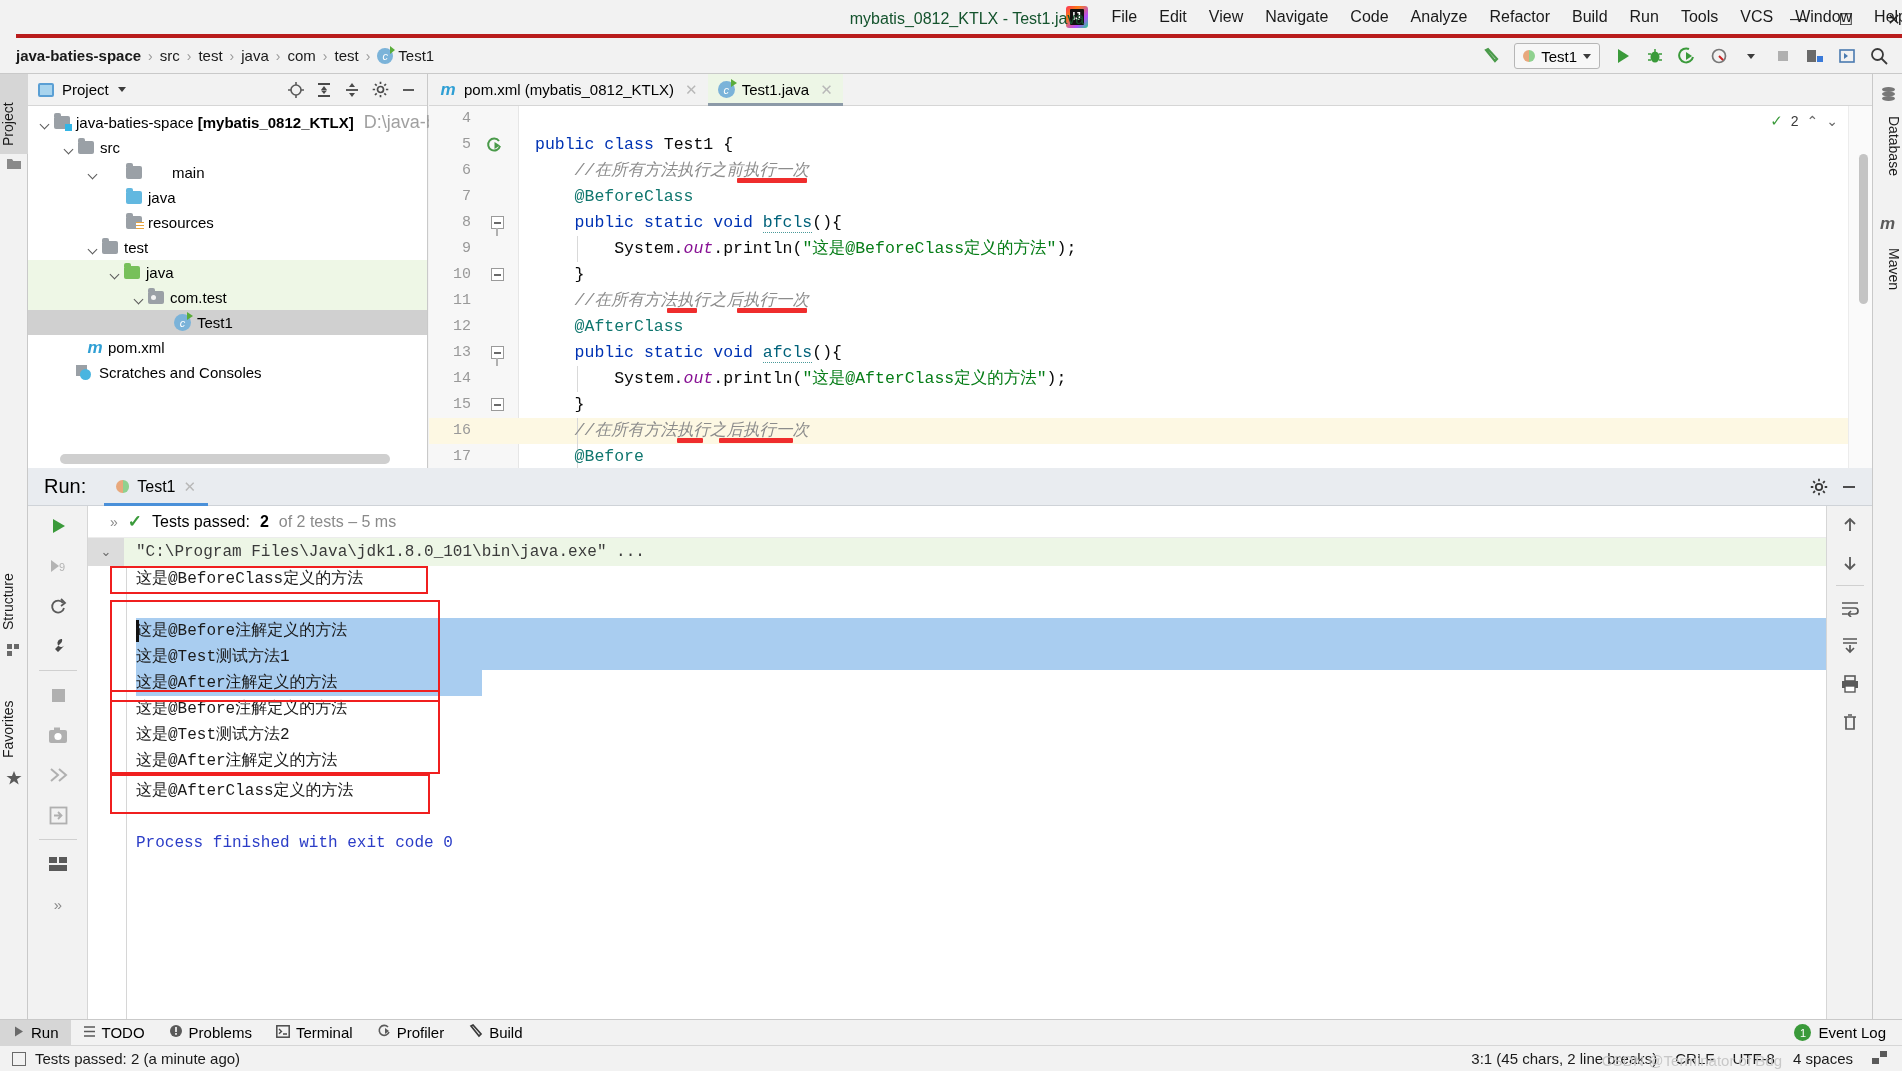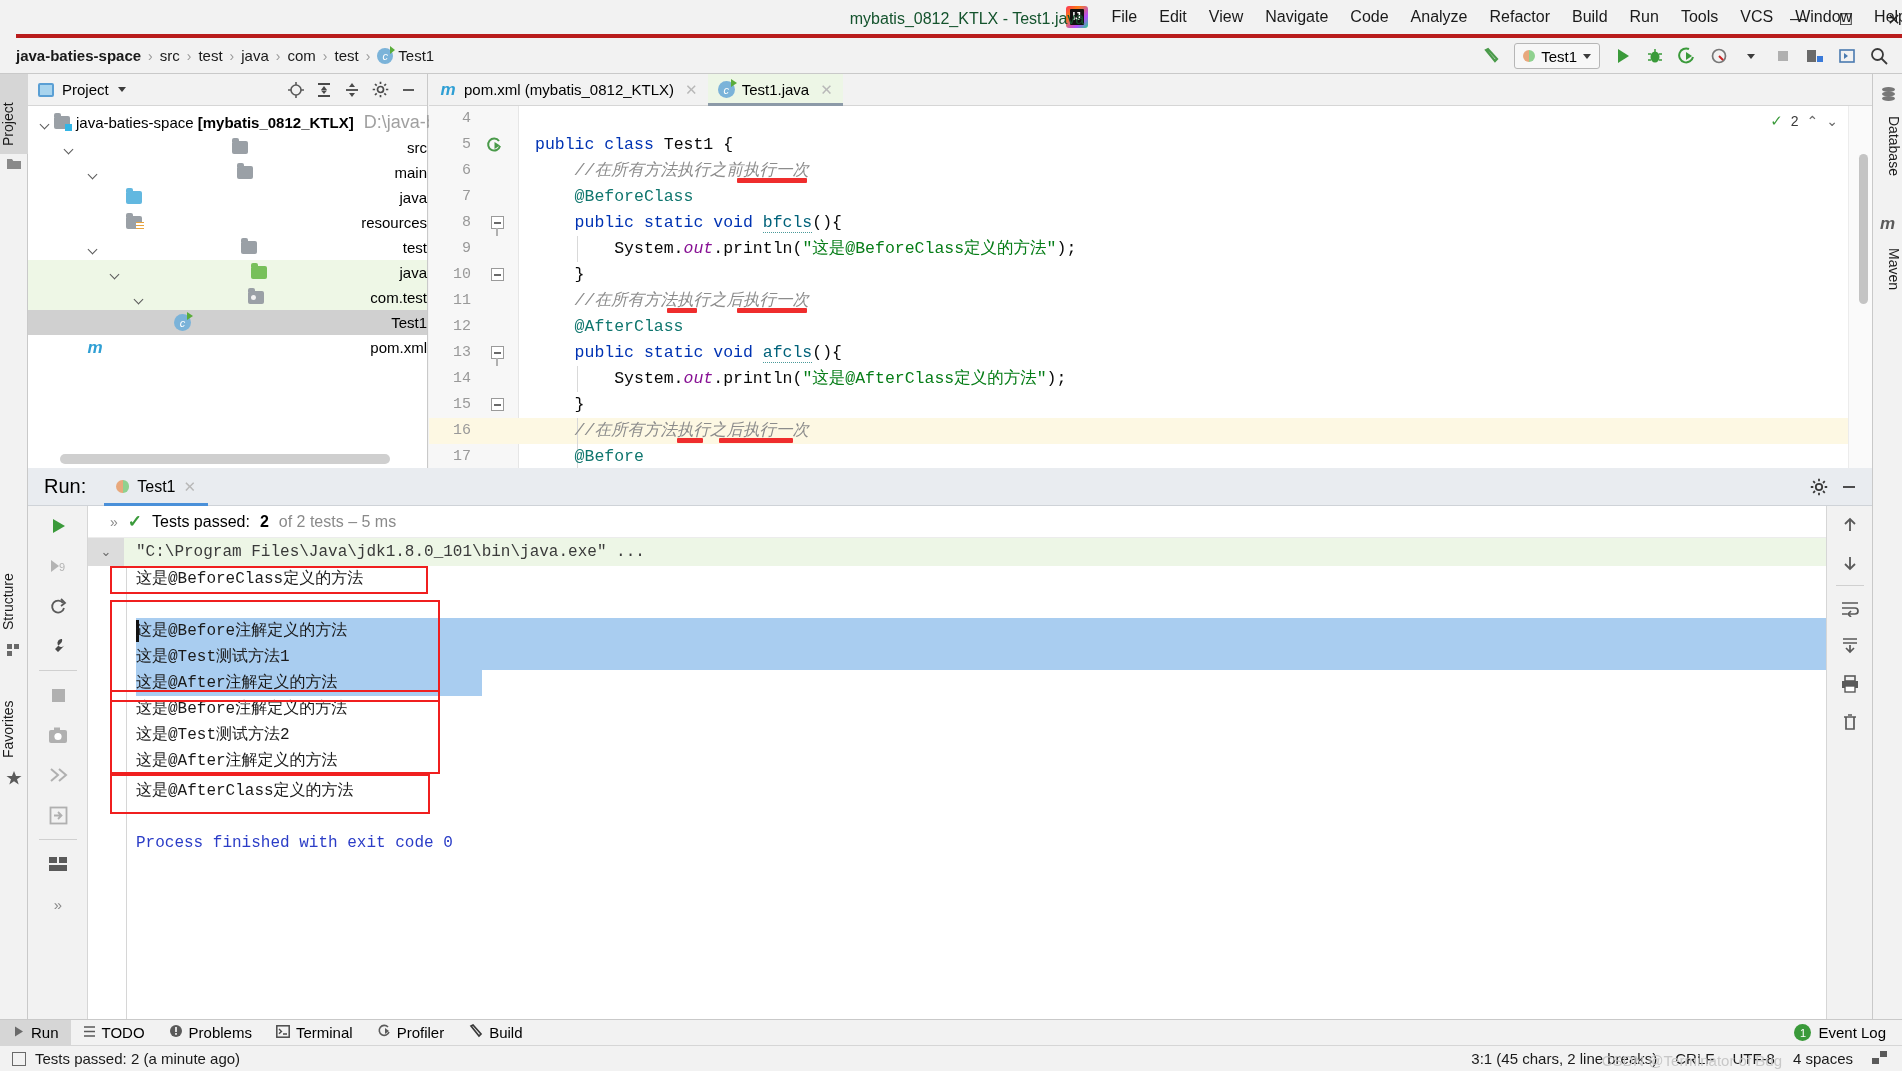--- a/index.html
+++ b/index.html
@@ -93,21 +93,21 @@
   }
   .projhead .lbl{ font-size:15px; margin-left:8px;}
   .folder-ico{ width:16px;height:13px;background:#9aa0a6;border-radius:2px 2px 2px 2px; position:relative; flex:none;}
   .folder-ico::before{content:"";position:absolute;left:0;top:-3px;width:7px;height:4px;background:#9aa0a6;border-radius:2px 2px 0 0;}
   .folder-ico.blue{ background:#62b8e0;} .folder-ico.blue::before{background:#62b8e0;}
   .folder-ico.green{ background:#77c05a;} .folder-ico.green::before{background:#77c05a;}
   .proj-ico{ width:16px;height:14px; border:2px solid #5a9fd4; background:#a8d4ee; border-radius:2px; flex:none;}
   .projhead-btns{ margin-left:auto; display:flex; align-items:center; gap:2px; padding-right:6px;}
   .phbtn{ width:26px;height:24px;display:flex;align-items:center;justify-content:center;}
   .tree{ font-size:15px; padding-top:4px; position:relative;}
-  .trow{ height:25px; display:flex; align-items:center; white-space:nowrap; cursor:default;justify-content:space-between;}
+  .trow{ height:25px; display:flex; align-items:center; white-space:nowrap; cursor:default;}
   .trow.greenbg{ background:#eef7e6;}
   .trow.sel{ background:#d0d0d0;}
   .arrow{ width:14px; height:14px; display:inline-block; position:relative; flex:none; margin-right:2px;}
   .arrow.down::after{content:"";position:absolute;left:3px;top:5px;width:6px;height:6px;
     border-left:1.6px solid #5a5a5a;border-bottom:1.6px solid #5a5a5a;transform:rotate(-45deg);}
   .arrow.right::after{content:"";position:absolute;left:4px;top:3px;width:6px;height:6px;
     border-right:1.6px solid #5a5a5a;border-top:1.6px solid #5a5a5a;transform:rotate(45deg);}
   .tlabel{ margin-left:6px; }
   .tlabel b{ font-weight:bold; }
   .tpath{ color:#a0a0a0; margin-left:10px; font-size:18px;}
@@ -466,20 +466,24 @@
         <span class="class-ico">c</span>
         <span class="tlabel">Test1</span>
       </div>
 
       <div class="trow" style="padding-left:58px;">
         <span class="maven-m">m</span>
         <span class="tlabel" style="margin-left:4px;">pom.xml</span>
       </div>
 
 
+      <div class="trow" style="padding-left:48px;">
+        <span class="scratch-ico"></span>
+        <span class="tlabel">Scratches and Consoles</span>
+      </div>
     </div>
     <div class="hscroll"></div>
   </div>
 
   <div class="editor">
     <div class="tabbar">
       <div class="etab">
         <span class="maven-m">m</span>
         <span>pom.xml (mybatis_0812_KTLX)</span>
         <span class="x">✕</span>

